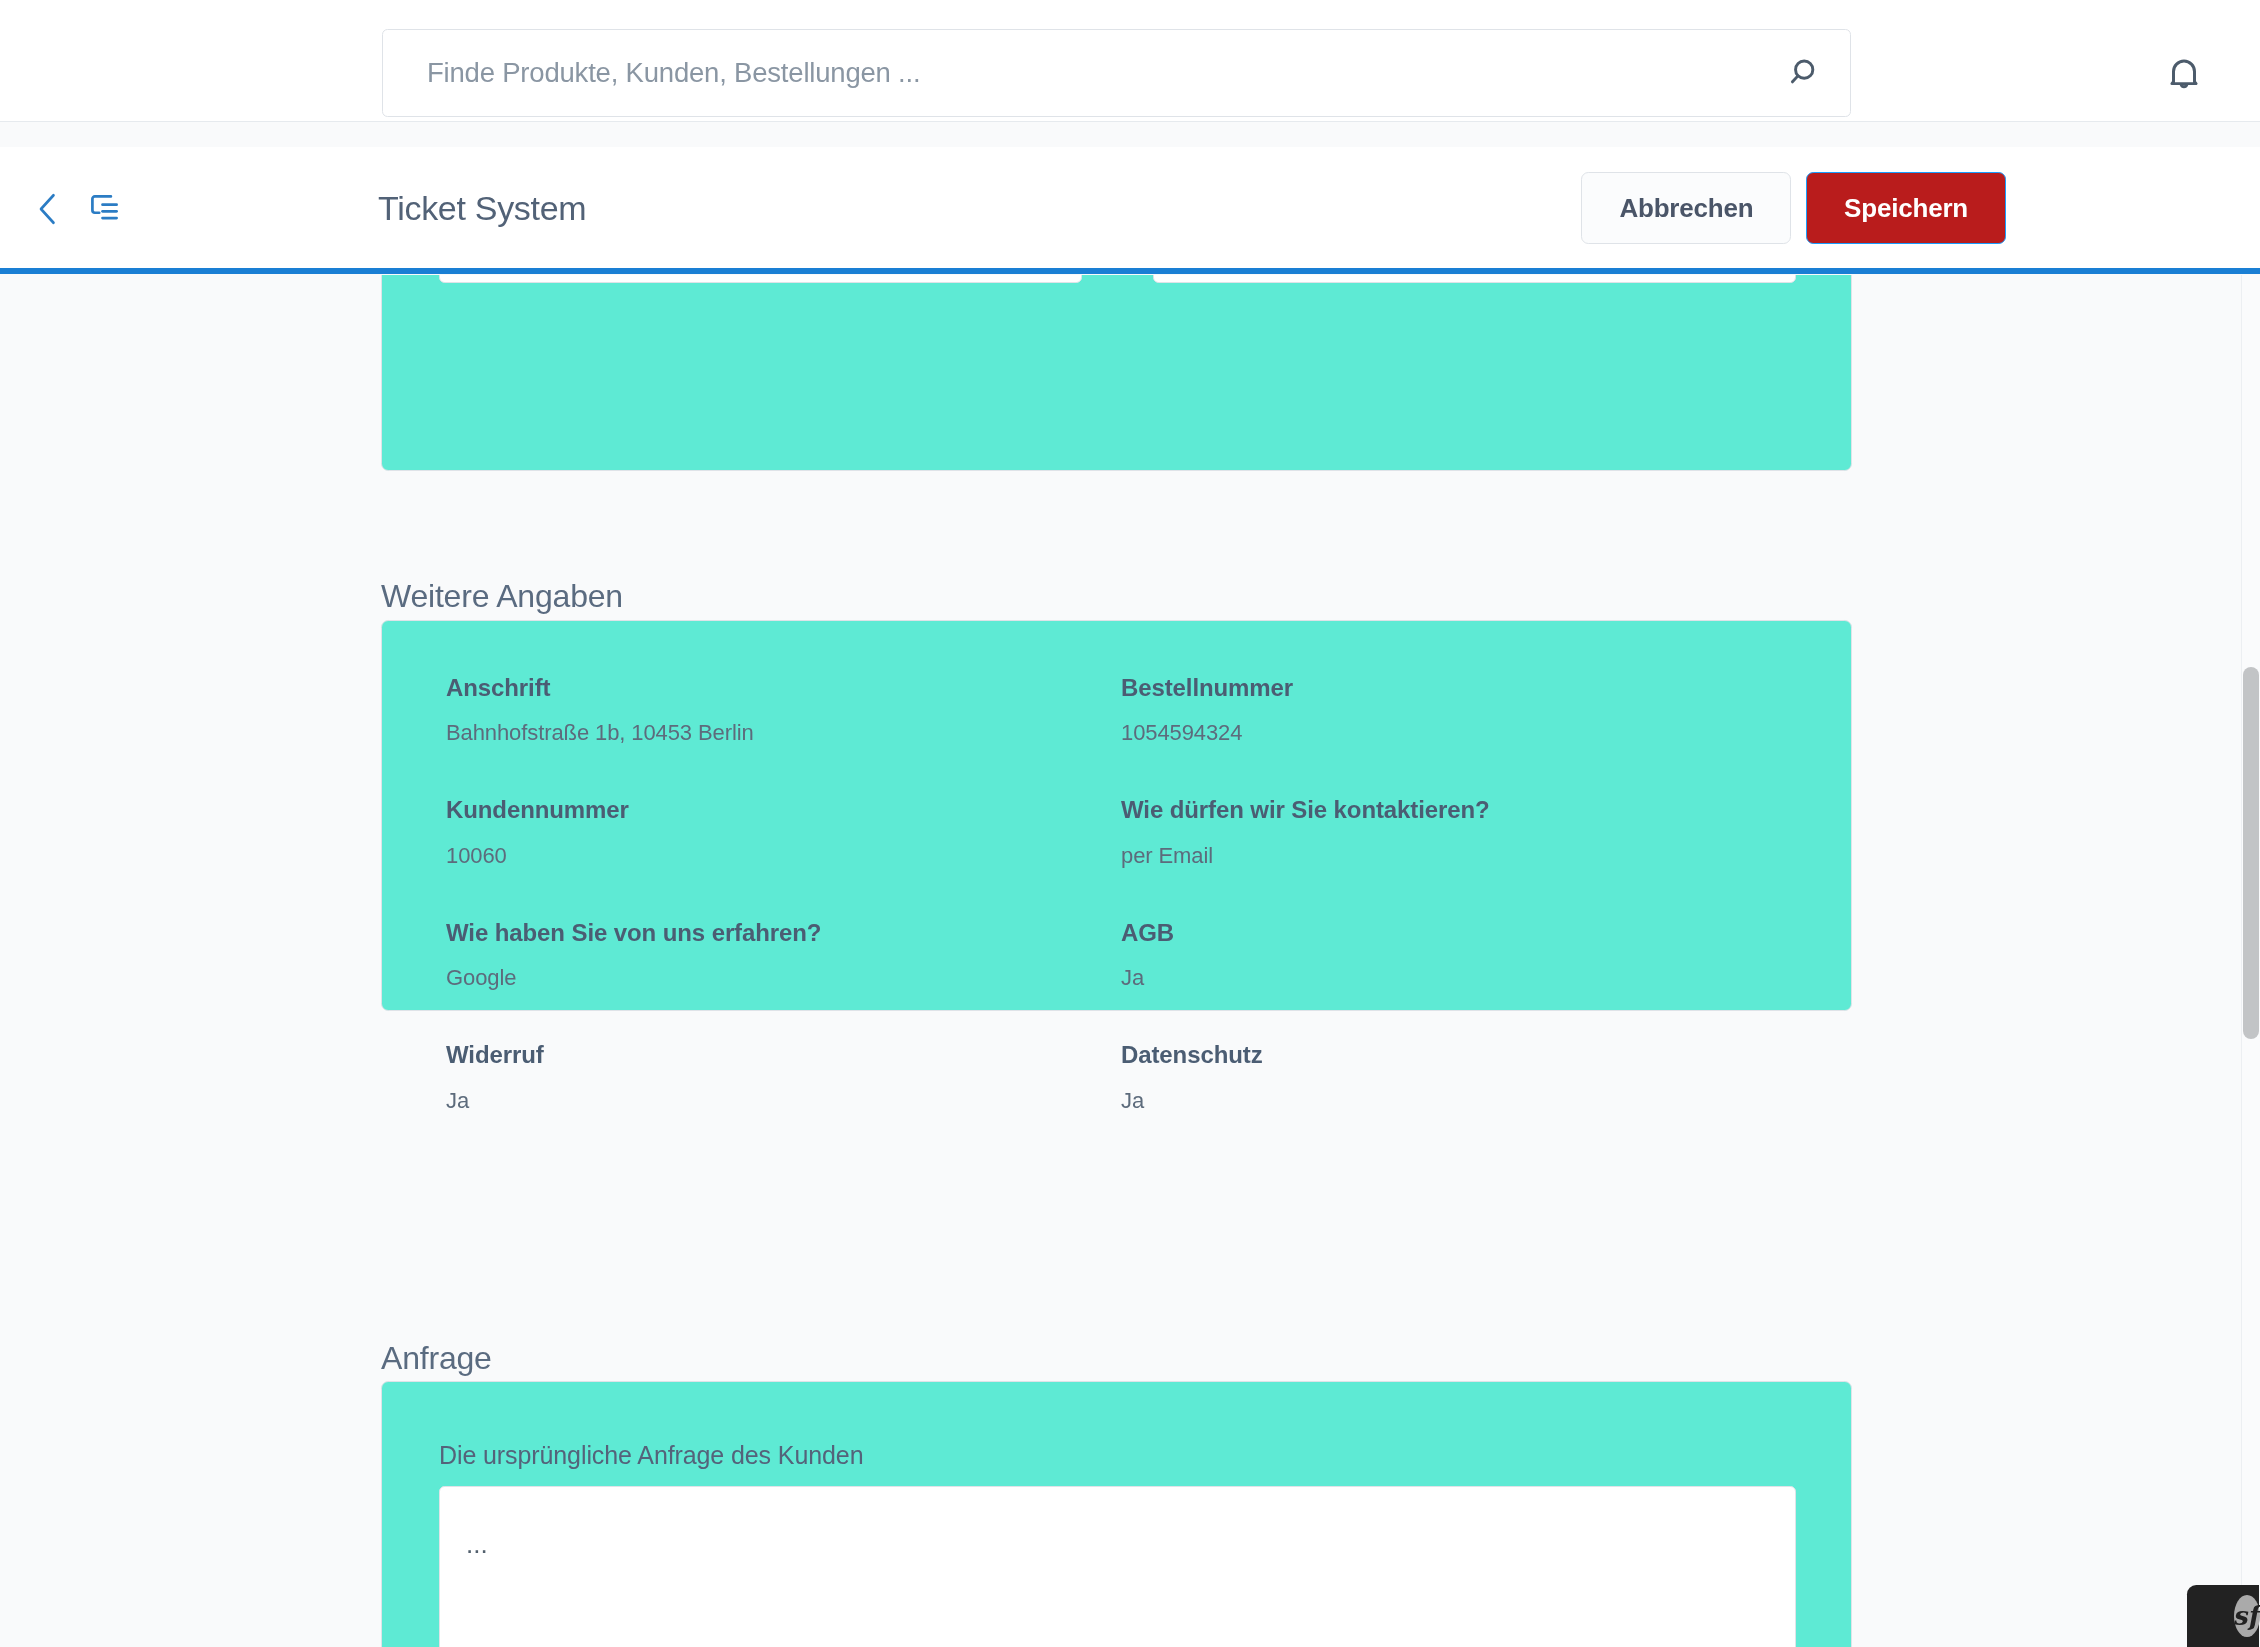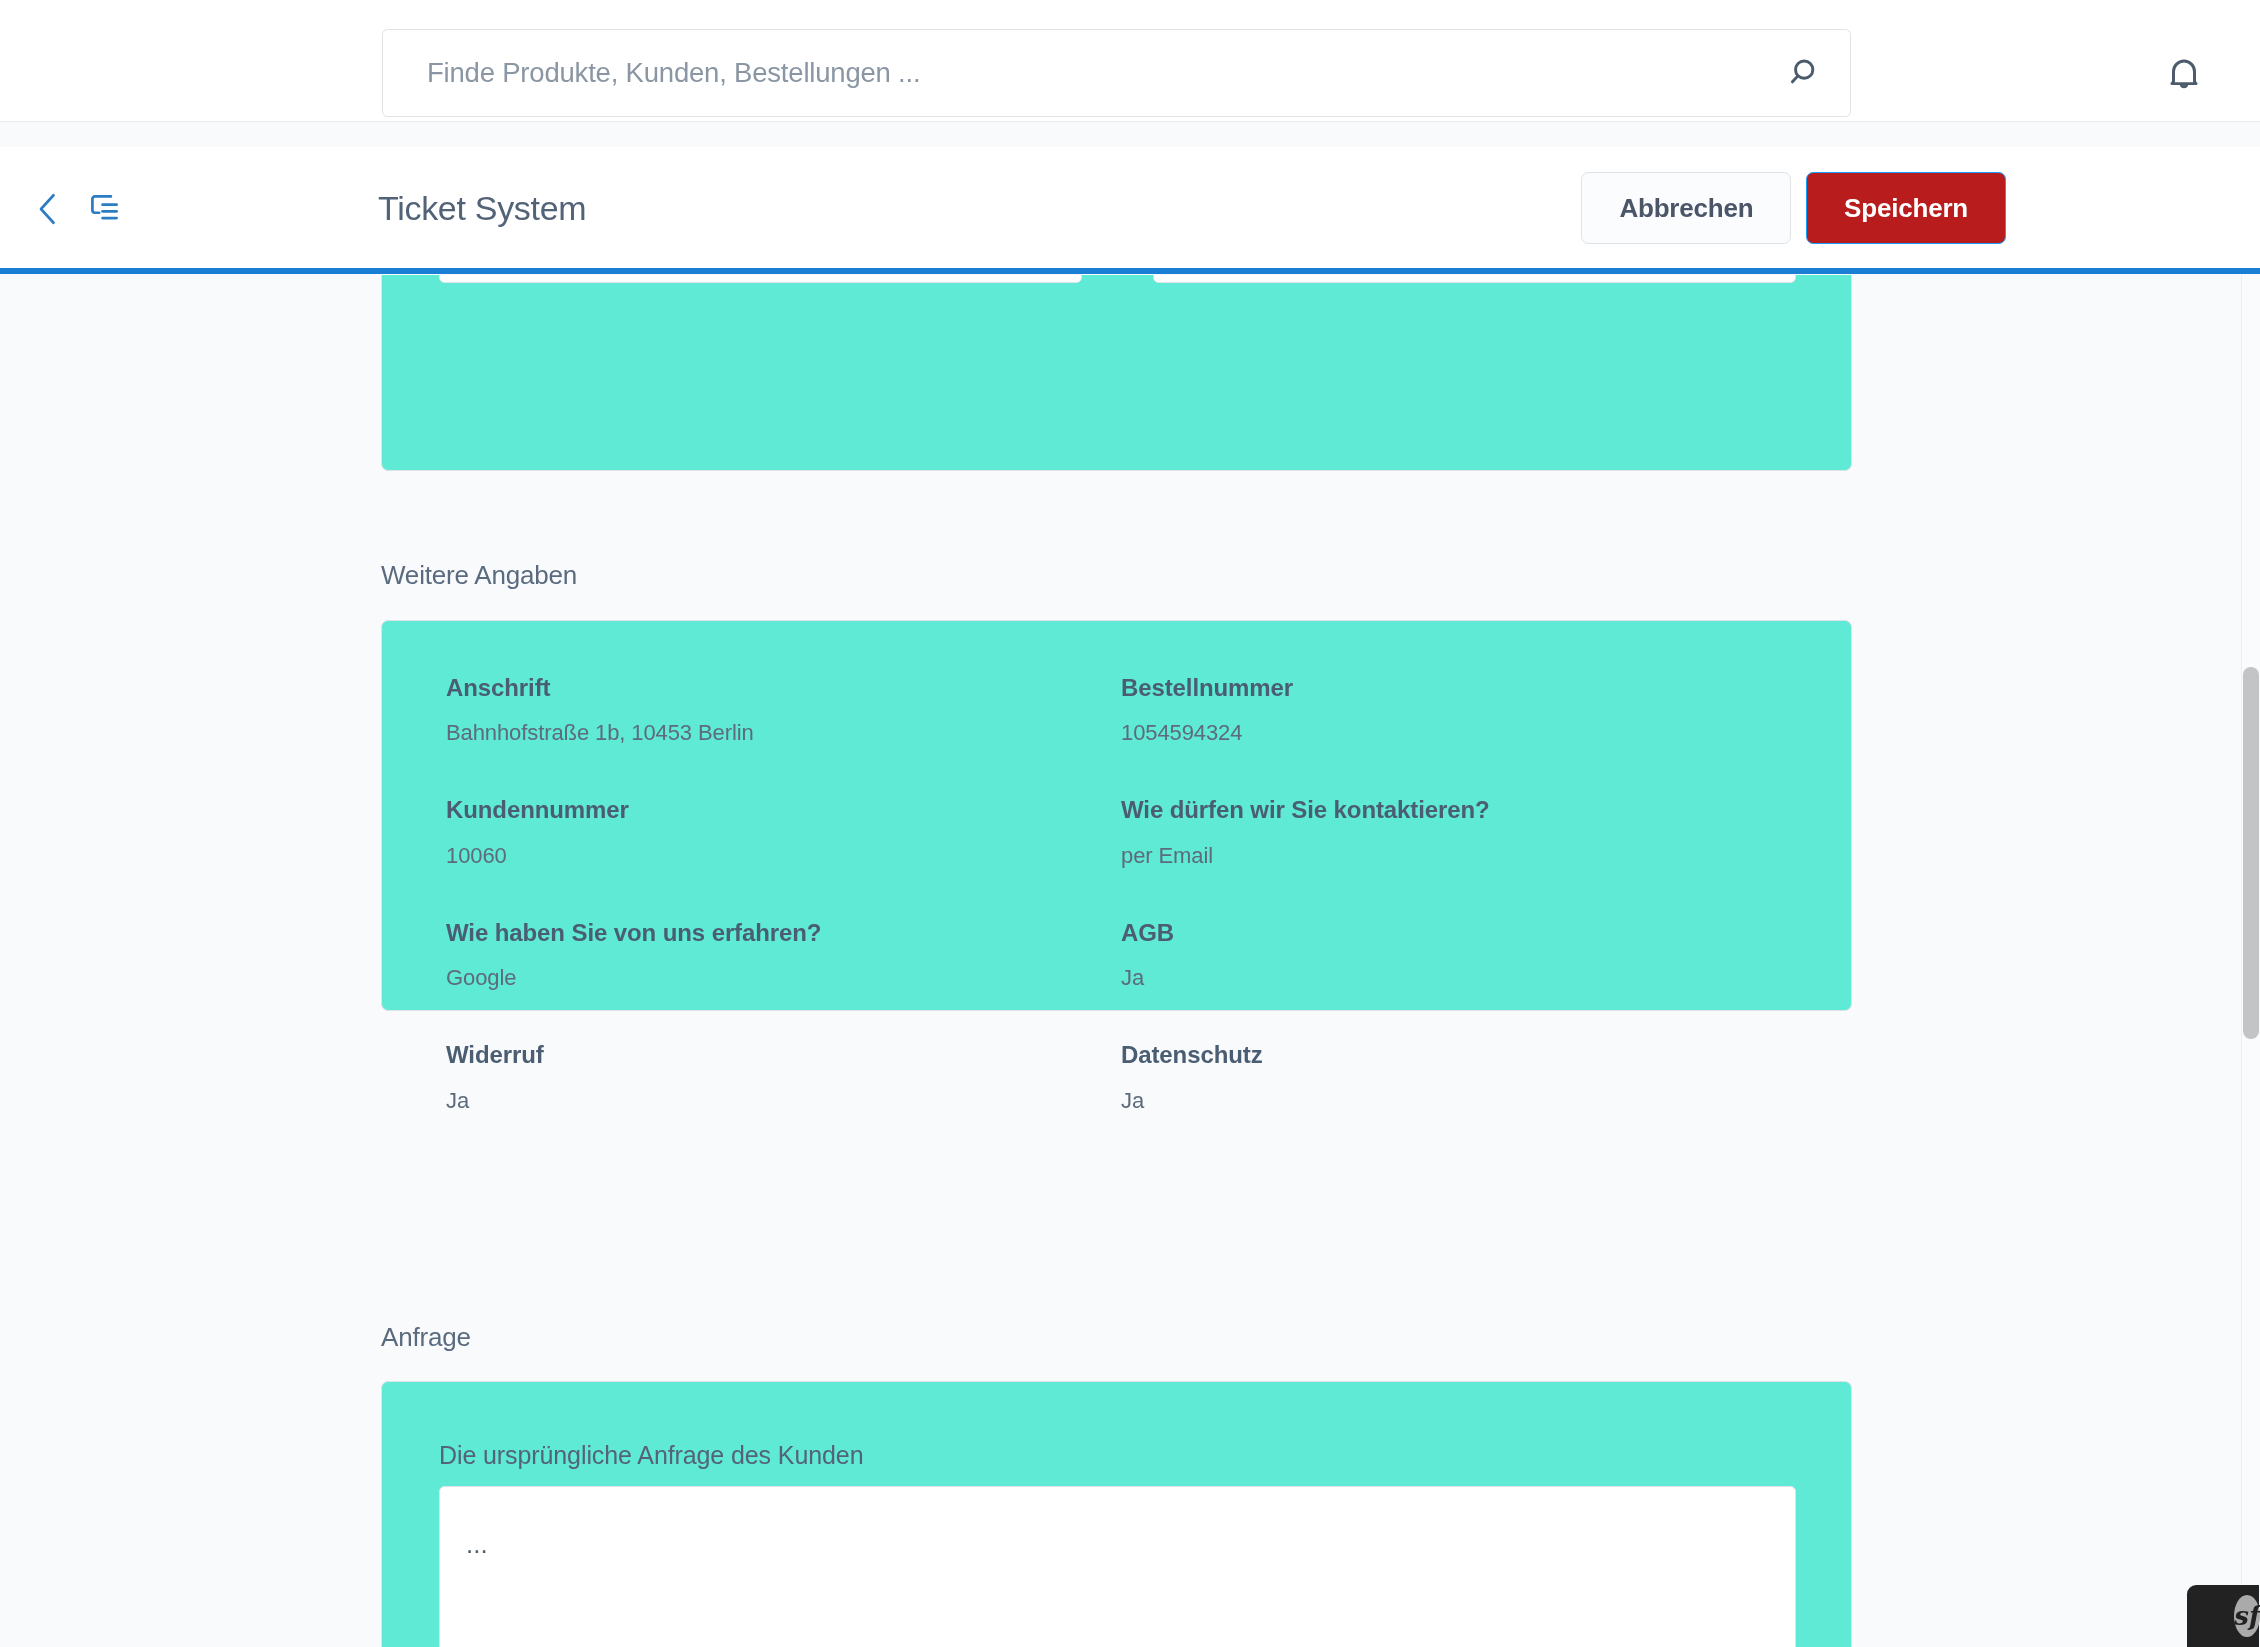--- a/index.html
+++ b/index.html
@@ -179,24 +179,25 @@
     align-items: center;
     padding: 0 26px;
     font-size: 27px;
     color: #52606d;
   }
   .fi-left  { left: 57px;  top: 33px; width: 643px; }
   .fi-right { left: 771px; top: 33px; width: 643px; }
 
   .section-title {
     position: absolute;
-    font-size: 26px;
+    font-size: 32px;
     font-weight: 400;
     color: #5a6b80;
     letter-spacing: -0.2px;
+    margin-top: 18px;
   }
 
   .card-details {
     left: 381px;
     top: 345px;
     width: 1471px;
     height: 391px;
   }
   .dt-grid {
     position: absolute;

